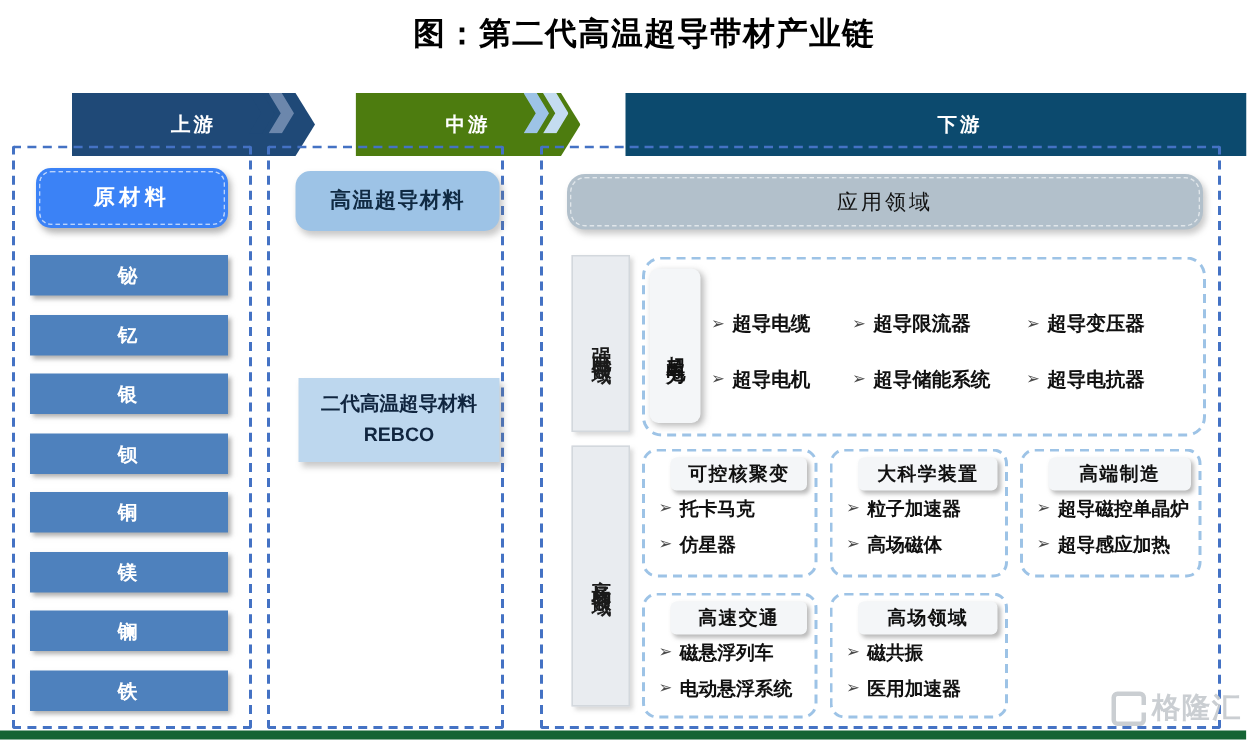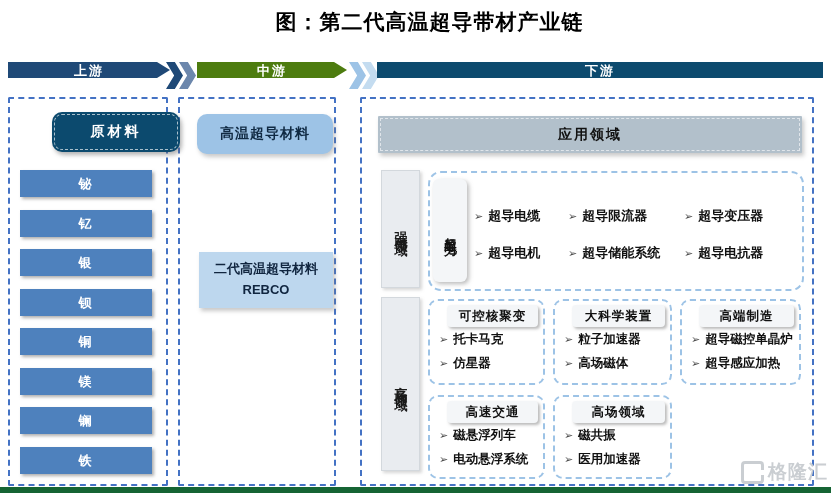--- a/index.html
+++ b/index.html
@@ -3,60 +3,60 @@
 <meta charset="utf-8">
 <style>
   html,body{margin:0;padding:0;background:#fff;}
   body{font-family:"Liberation Sans","DejaVu Sans",sans-serif;}
   .page{position:relative;width:831px;height:494px;background:#ffffff;overflow:hidden;}
   .abs{position:absolute;box-sizing:border-box;}
 
   .title{left:0;top:8px;width:100%;text-align:center;font-size:21px;font-weight:bold;color:#000;letter-spacing:1px;padding-left:28px;}
 
   
-  .stage{height:16px;display:flex;justify-content:center;
-         color:#fff;font-size:13px;font-weight:bold;letter-spacing:2px;}
+  .stage{height:42px;display:flex;align-items:center;justify-content:center;
+         color:#fff;font-size:13px;font-weight:bold;letter-spacing:2px;margin-left:40px;}
   .stage-up{left:8px;top:62px;width:162px;background:#1F4977;
             clip-path:polygon(0 0,calc(100% - 13px) 0,100% 50%,calc(100% - 13px) 100%,0 100%);}
   .stage-mid{left:197px;top:62px;width:150px;background:#4d7c0f;
              clip-path:polygon(0 0,calc(100% - 13px) 0,100% 50%,calc(100% - 13px) 100%,0 100%);}
   .stage-down{left:377px;top:62px;width:446px;background:#0c4a6e;}
   .chev{top:62px;width:17px;height:27px;
         clip-path:polygon(0 0,52% 0,100% 50%,52% 100%,0 100%,48% 50%);}
   .chev-u1{left:166px;background:#1F4977;}
   .chev-u2{left:179px;background:#6C87AC;}
   .chev-m1{left:349px;background:#9DC3E6;}
   .chev-m2{left:362px;background:#C4DCF0;}
 
   
   .col{border:2px dashed #4472C4;border-radius:2px;background:transparent;}
   .col1{left:8px;top:97px;width:160px;height:389px;}
   .col2{left:178px;top:97px;width:158px;height:389px;}
   .col3{left:360px;top:97px;width:454px;height:389px;}
 
   
-  .raw-header{left:24px;top:112px;width:128px;height:40px;background:#0c4a6e;border-radius:10px;
+  .raw-header{left:24px;top:112px;width:128px;height:40px;background:#3b82f6;border-radius:10px;
               color:#fff;font-size:14px;font-weight:bold;letter-spacing:3px;
               display:flex;align-items:center;justify-content:center;
-              box-shadow:2px 3px 4px rgba(90,90,90,.45);outline:1px dashed rgba(255,255,255,.65);outline-offset:-3px;margin-left:28px;}
+              box-shadow:2px 3px 4px rgba(90,90,90,.45);outline:1px dashed rgba(255,255,255,.65);outline-offset:-3px;}
   .mat{left:20px;width:132px;height:27px;background:#4E81BD;color:#fff;font-size:13px;font-weight:bold;
        letter-spacing:2px;display:flex;align-items:center;justify-content:center;
        box-shadow:2px 2px 3px rgba(110,110,110,.55);}
 
   
   .mid-header{left:197px;top:114px;width:136px;height:40px;background:#9DC3E6;border-radius:10px;
               color:#102a43;font-size:14px;font-weight:bold;letter-spacing:1px;
               display:flex;align-items:center;justify-content:center;box-shadow:2px 3px 4px rgba(120,120,120,.4);}
   .rebco{left:199px;top:252px;width:134px;height:56px;background:#BDD7EE;color:#10253f;font-size:13px;
          font-weight:bold;display:flex;flex-direction:column;align-items:center;justify-content:center;
          line-height:1.6;box-shadow:2px 3px 4px rgba(120,120,120,.4);}
 
   
-  .app-header{left:378px;top:116px;width:424px;height:37px;background:#B2C0CB;border-radius:1px;
-              color:#111;font-size:14px;font-weight:bold;letter-spacing:2px;
+  .app-header{left:378px;top:116px;width:424px;height:37px;background:#B2C0CB;border-radius:12px;
+              color:#111;font-size:14px;font-weight:normal;letter-spacing:2px;
               display:flex;align-items:center;justify-content:center;
               box-shadow:2px 3px 4px rgba(120,120,120,.4);outline:1px dashed rgba(255,255,255,.6);outline-offset:-3px;}
   .vlabel{width:39px;background:#E9ECF0;border:1px solid #D3D8DD;color:#1a1a1a;
           font-size:13px;font-weight:bold;display:flex;align-items:center;justify-content:center;
           writing-mode:vertical-rl;text-orientation:upright;letter-spacing:4px;
           box-shadow:2px 2px 3px rgba(140,140,140,.35);}
   .vl-strong{left:381px;top:170px;height:118px;}
   .vl-high{left:381px;top:297px;height:174px;}
 
   .dash-box{border:2px dashed #9DC3E6;border-radius:13px;}

